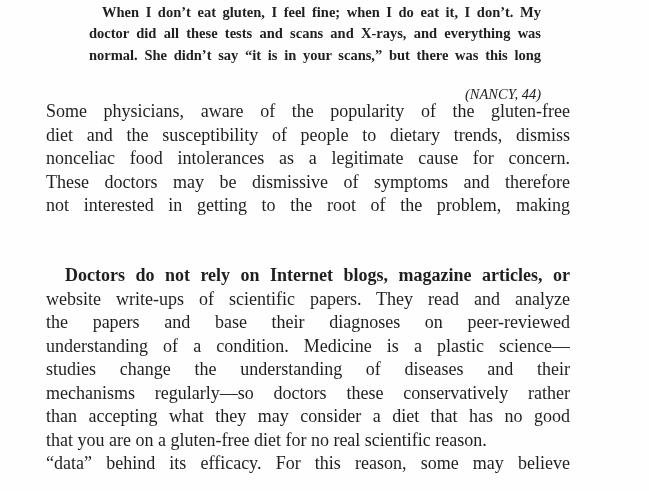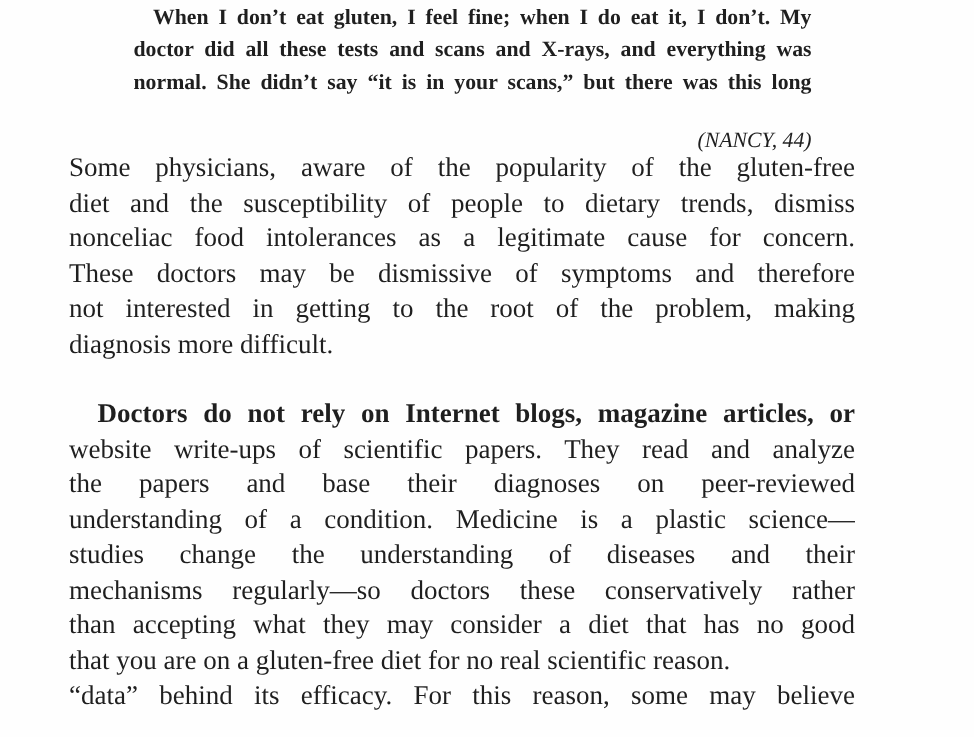--- a/index.html
+++ b/index.html
@@ -87,21 +87,20 @@
   </div>
 
   <div class="attribution">(NANCY, 44)</div>
 
   <div class="para para1">
     <div class="p-line">Some physicians, aware of the popularity of the gluten-free</div>
     <div class="p-line">diet and the susceptibility of people to dietary trends, dismiss</div>
     <div class="p-line">nonceliac food intolerances as a legitimate cause for concern.</div>
     <div class="p-line">These doctors may be dismissive of symptoms and therefore</div>
     <div class="p-line">not interested in getting to the root of the problem, making</div>
-    <div class="p-line last">diagnosis more difficult.</div>
   </div>
 
   <div class="para para2">
     <div class="p-line first-indent">Doctors do not rely on Internet blogs, magazine articles, or</div>
     <div class="p-line">website write-ups of scientific papers. They read and analyze</div>
     <div class="p-line">the papers and base their diagnoses on peer-reviewed</div>
     <div class="p-line">understanding of a condition. Medicine is a plastic science—</div>
     <div class="p-line">studies change the understanding of diseases and their</div>
     <div class="p-line">mechanisms regularly—so doctors these conservatively rather</div>
     <div class="p-line">than accepting what they may consider a diet that has no good</div>

